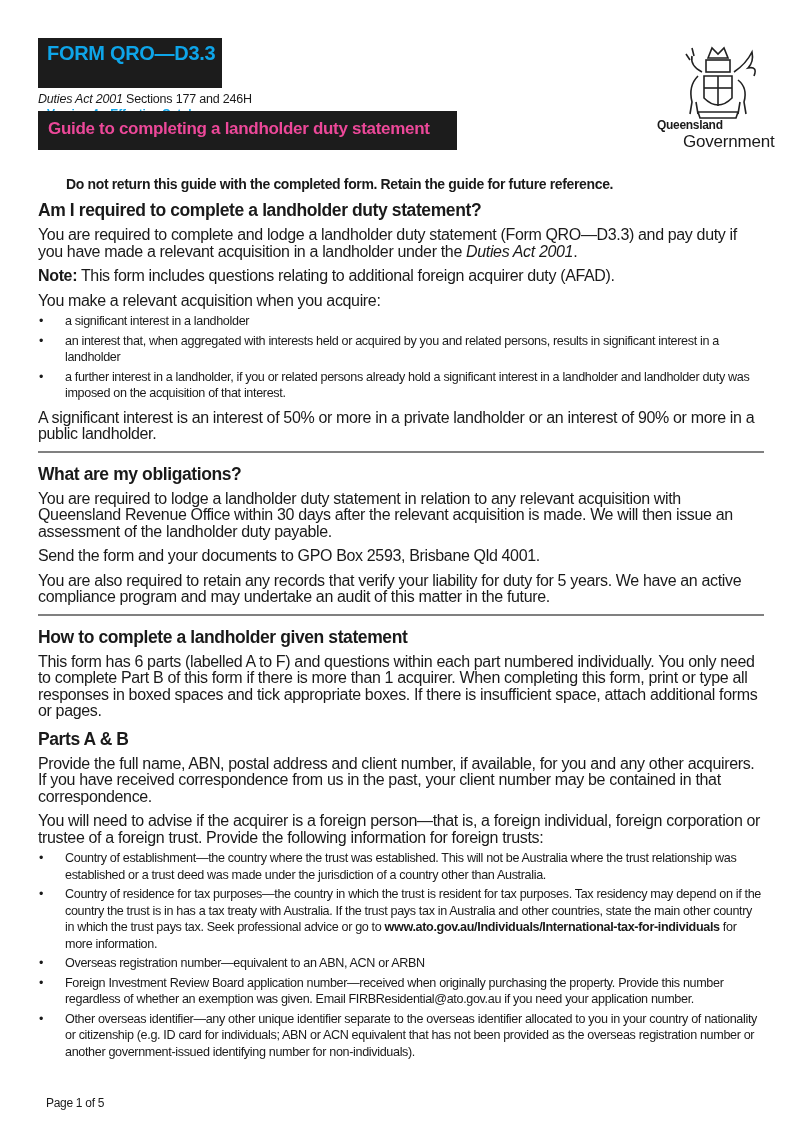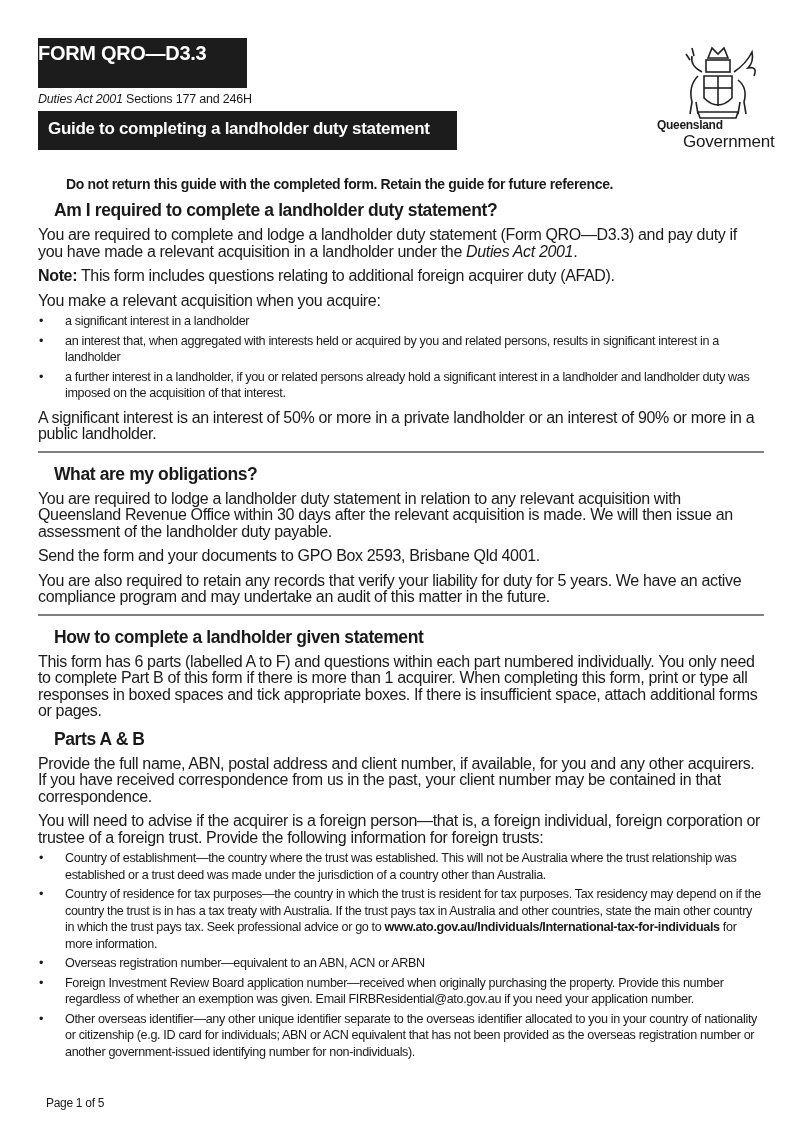--- a/index.html
+++ b/index.html
@@ -1,31 +1,31 @@
 <!DOCTYPE html>
 <html><head>
 <meta charset="utf-8">
 <style>
   html, body { margin:0; padding:0; background:#ffffff; }
   body { width:800px; height:1130px; position:relative; overflow:hidden;
          font-family:"Liberation Sans Narrow","Liberation Sans", sans-serif; color:#1a1a1a; }
-  .form-box { position:absolute; left:38px; top:38px; width:209px; height:50px; background:#1c1c1c; color:#ffffff; box-sizing:border-box; padding:4px 4px 0 0; }
+  .form-box { position:absolute; left:38px; top:38px; width:184px; height:50px; background:#1c1c1c; color:#0ea5e9; box-sizing:border-box; padding:4px 4px 0 9px; }
   .form-title { font-family:"Liberation Sans", sans-serif; font-weight:bold; font-size:20px; line-height:22px; letter-spacing:-0.3px; }
   .form-version { font-family:"Liberation Sans", sans-serif; font-weight:bold; font-size:12px; line-height:13px; letter-spacing:-0.2px;margin-top:44px; }
   .act-line { position:absolute; left:38px; top:92px; font-size:12.5px; font-family:"Liberation Sans", sans-serif; letter-spacing:-0.2px; }
   .act-line i { font-style:italic; }
-  .guide-box { position:absolute; left:38px; top:111px; width:419px; height:39px; background:#1c1c1c; color:#ffffff; box-sizing:border-box; padding:8px 0 0 10px; }
+  .guide-box { position:absolute; left:38px; top:111px; width:419px; height:39px; background:#1c1c1c; color:#ec4899; box-sizing:border-box; padding:8px 0 0 10px; }
   .guide-title { font-family:"Liberation Sans", sans-serif; font-weight:bold; font-size:17px; letter-spacing:-0.3px; }
   .logo { position:absolute; left:668px; top:36px; width:100px; height:112px; }
   .logo-text1 { position:absolute; left:657px; top:118px; font-family:"Liberation Sans", sans-serif; font-weight:bold; font-size:12px; letter-spacing:-0.3px; }
   .logo-text2 { position:absolute; left:683px; top:132px; font-family:"Liberation Sans", sans-serif; font-size:17px; letter-spacing:-0.2px; }
   .content { position:absolute; left:38px; top:176px; width:726px; }
   .tx { font-family:"Liberation Sans", sans-serif; font-size:16px; line-height:16.5px; letter-spacing:-0.35px; margin:0 0 8px 0; }
   .warn { font-family:"Liberation Sans", sans-serif; font-weight:bold; font-size:14px; letter-spacing:-0.35px; margin:0 0 6px 0; line-height:17px;padding-left:28px; }
-  h2 { font-family:"Liberation Sans", sans-serif; font-weight:bold; font-size:17.5px; letter-spacing:-0.4px; margin:0 0 6px 16px; line-height:22px; }
+  h2 { font-family:"Liberation Sans", sans-serif; font-weight:bold; font-size:17.5px; letter-spacing:-0.4px; margin:0 0 6px 0; line-height:22px; }
   ul { list-style:none; margin:0 0 8px 0; padding:0; }
   li { position:relative; padding-left:27px; font-family:"Liberation Sans", sans-serif; font-size:12.6px; line-height:16.5px; letter-spacing:-0.35px; margin-bottom:3px; }
   li .bullet { position:absolute; left:1px; top:0; }
   hr.divider { border:0; border-top:2px solid #808080; margin:6px 0 10px 0; }
   b { font-weight:bold; }
   .footer { position:absolute; left:46px; top:1096px; font-family:"Liberation Sans", sans-serif; font-size:12px; letter-spacing:-0.3px; }
 </style>
 </head>
 <body>
 

